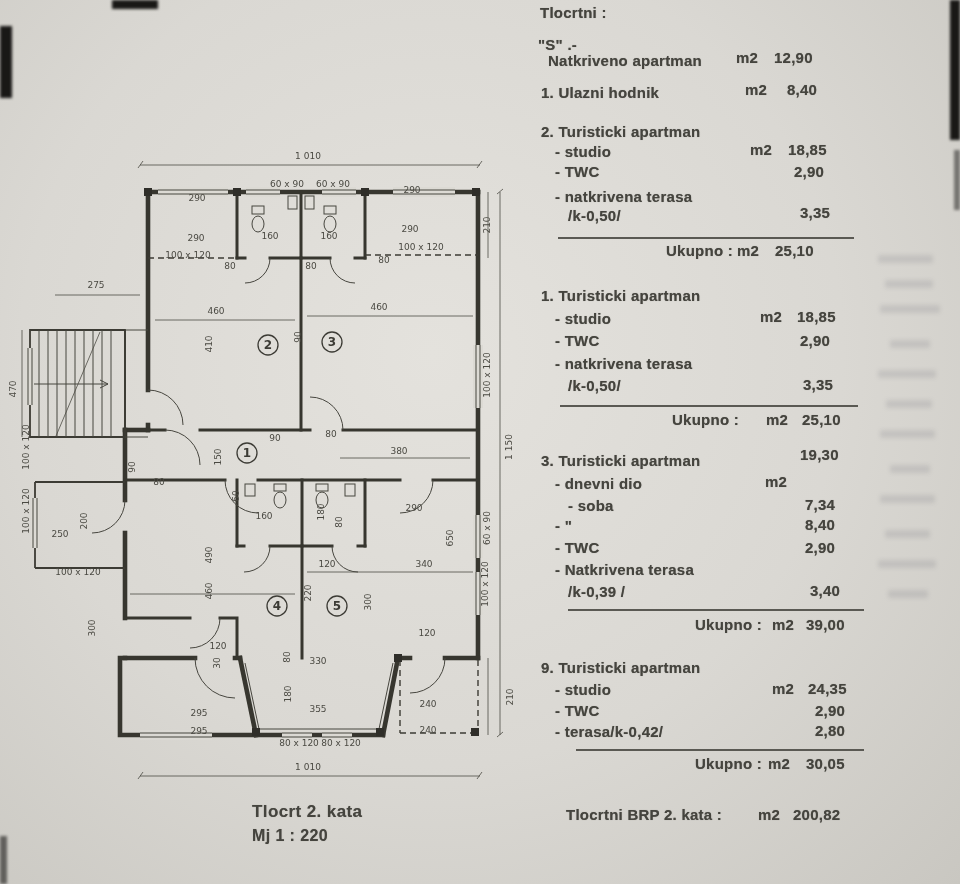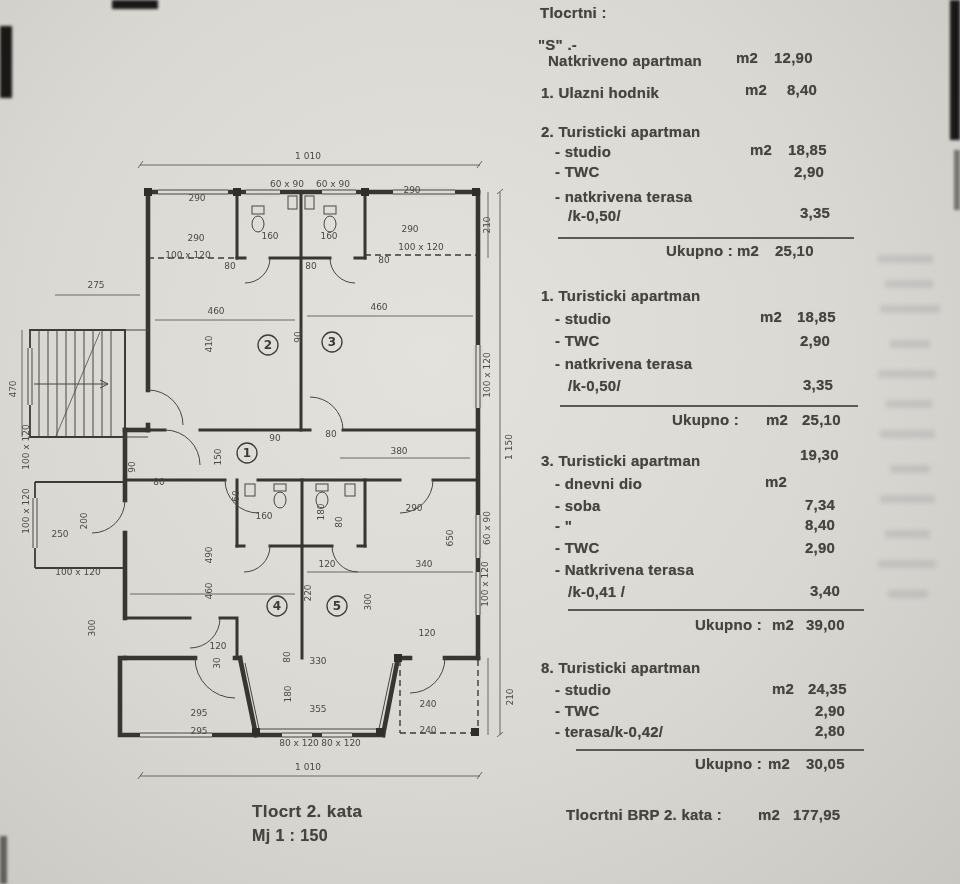--- a/index.html
+++ b/index.html
@@ -249,21 +249,21 @@
         <circle cx="277" cy="606" r="10" class="roomcirc"></circle>
         <text x="277" y="610" text-anchor="middle" class="roomnum">4</text>
       </g>
       <g>
         <circle cx="337" cy="606" r="10" class="roomcirc"></circle>
         <text x="337" y="610" text-anchor="middle" class="roomnum">5</text>
       </g>
     </svg>
 
   <div class="cap" style="left:252px;top:802px">Tlocrt 2. kata</div>
-  <div class="cap" style="left:252px;top:827px;font-size:16px">Mj 1 : 150</div>
+  <div class="cap" style="left:252px;top:827px;font-size:16px">Mj 1 : 220</div>
 
   <div class="legend">
     <div class="lr" style="top:4px;left:2px">Tlocrtni :</div>
 
     <div class="lr" style="top:36px;left:0px">"S" .-</div>
     <div class="lr" style="top:52px;left:10px">Natkriveno apartman</div>
     <div class="lr" style="top:49px;left:198px">m2</div>
     <div class="lr" style="top:49px;left:236px">12,90</div>
 
     <div class="lr" style="top:84px;left:3px">1. Ulazni hodnik</div>
@@ -295,50 +295,50 @@
     <div class="lr" style="top:376px;left:265px">3,35</div>
     <div class="hl" style="top:405px;left:22px;width:298px"></div>
     <div class="lr" style="top:411px;left:134px">Ukupno :</div>
     <div class="lr" style="top:411px;left:228px">m2</div>
     <div class="lr" style="top:411px;left:264px">25,10</div>
 
     <div class="lr" style="top:452px;left:3px">3. Turisticki apartman</div>
     <div class="lr" style="top:475px;left:17px">- dnevni dio</div>
     <div class="lr" style="top:473px;left:227px">m2</div>
     <div class="lr" style="top:446px;left:262px">19,30</div>
-    <div class="lr" style="top:497px;left:17px">- soba</div>
+    <div class="lr" style="top:497px;left:30px">- soba</div>
     <div class="lr" style="top:496px;left:267px">7,34</div>
     <div class="lr" style="top:517px;left:17px">- "</div>
     <div class="lr" style="top:516px;left:267px">8,40</div>
     <div class="lr" style="top:539px;left:17px">- TWC</div>
     <div class="lr" style="top:539px;left:267px">2,90</div>
     <div class="lr" style="top:561px;left:17px">- Natkrivena terasa</div>
-    <div class="lr" style="top:583px;left:30px">/k-0,41 /</div>
+    <div class="lr" style="top:583px;left:30px">/k-0,39 /</div>
     <div class="lr" style="top:582px;left:272px">3,40</div>
     <div class="hl" style="top:609px;left:30px;width:296px"></div>
     <div class="lr" style="top:616px;left:157px">Ukupno :</div>
     <div class="lr" style="top:616px;left:234px">m2</div>
     <div class="lr" style="top:616px;left:268px">39,00</div>
 
-    <div class="lr" style="top:659px;left:3px">8. Turisticki apartman</div>
+    <div class="lr" style="top:659px;left:3px">9. Turisticki apartman</div>
     <div class="lr" style="top:681px;left:17px">- studio</div>
     <div class="lr" style="top:680px;left:234px">m2</div>
     <div class="lr" style="top:680px;left:270px">24,35</div>
     <div class="lr" style="top:702px;left:17px">- TWC</div>
     <div class="lr" style="top:702px;left:277px">2,90</div>
     <div class="lr" style="top:723px;left:17px">- terasa/k-0,42/</div>
     <div class="lr" style="top:722px;left:277px">2,80</div>
     <div class="hl" style="top:749px;left:38px;width:288px"></div>
     <div class="lr" style="top:755px;left:157px">Ukupno :</div>
     <div class="lr" style="top:755px;left:230px">m2</div>
     <div class="lr" style="top:755px;left:268px">30,05</div>
 
     <div class="lr" style="top:806px;left:28px">Tlocrtni BRP 2. kata :</div>
     <div class="lr" style="top:806px;left:220px">m2</div>
-    <div class="lr" style="top:806px;left:255px">177,95</div>
+    <div class="lr" style="top:806px;left:255px">200,82</div>
   </div>
 
   <div class="artifact" style="left:112px;top:0;width:46px;height:9px"></div>
   <div class="artifact" style="left:0;top:26px;width:12px;height:72px"></div>
   <div class="artifact" style="left:950px;top:0;width:10px;height:140px"></div>
   <div class="artifact" style="left:954px;top:150px;width:6px;height:60px;opacity:.5"></div>
   <div class="artifact" style="left:0;top:836px;width:7px;height:48px;opacity:.6"></div>
 
   <div class="ghost" style="left:878px;top:255px;width:55px;height:8px"></div>
   <div class="ghost" style="left:885px;top:280px;width:48px;height:8px"></div>

